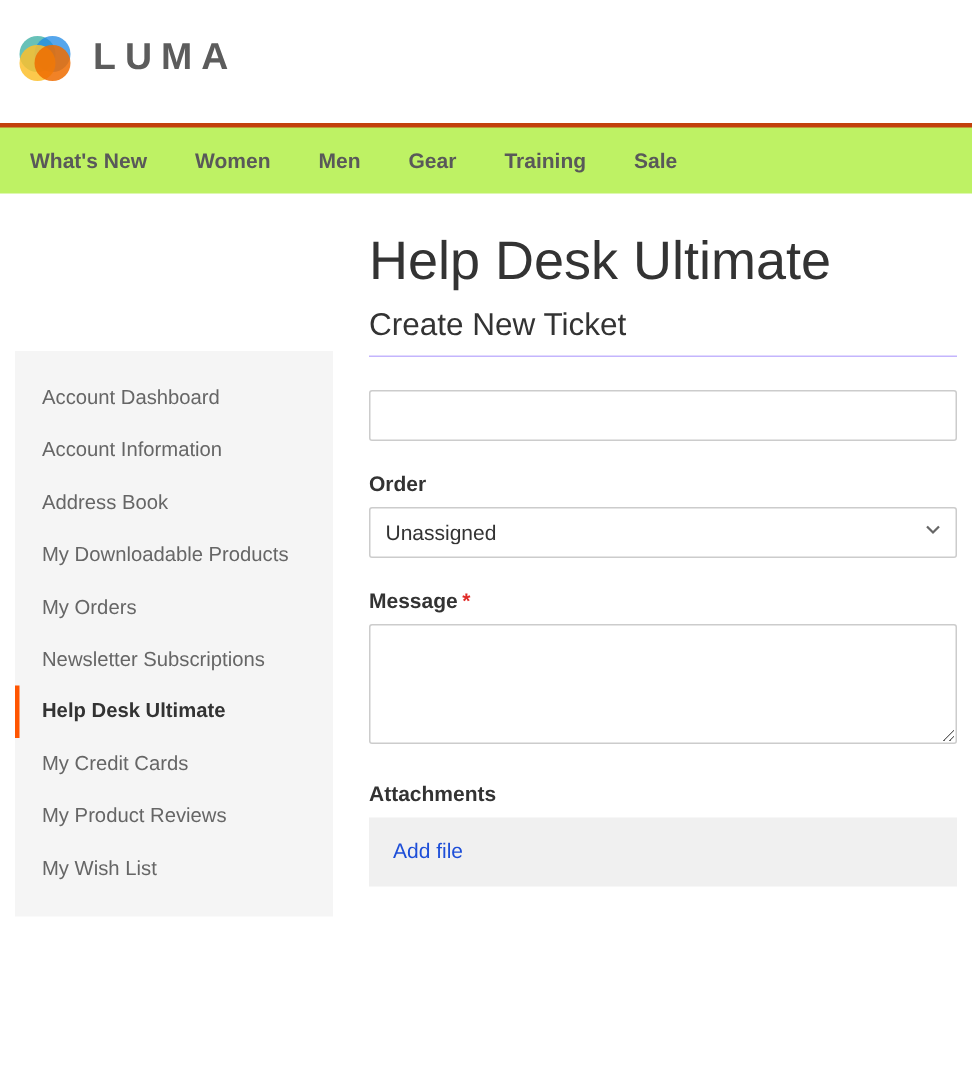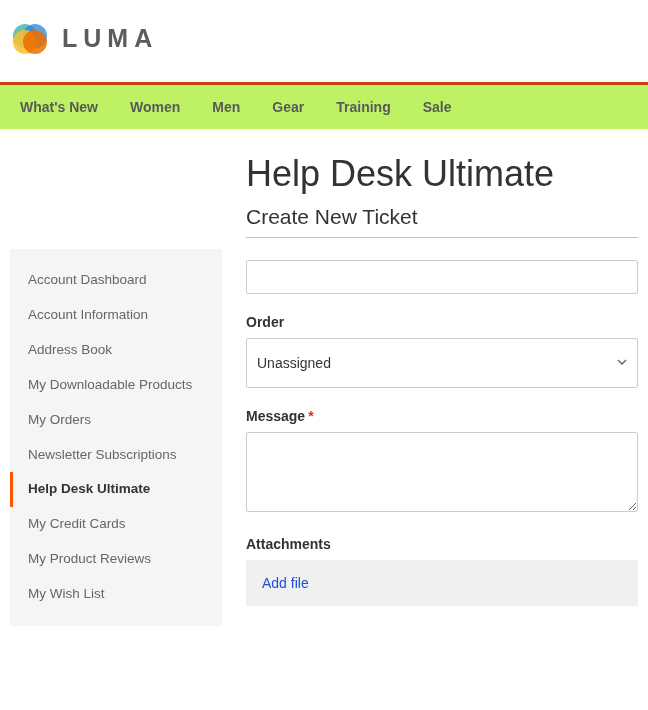--- a/index.html
+++ b/index.html
@@ -90,21 +90,21 @@
     border-radius: 2px;
     padding: 7px 10px;
     font-size: 14px;
     font-family: inherit;
     background: #fff;
     color: #333;
   }
   .text-input { height: 34px; }
   .select-wrap { position: relative; }
   .select {
-    height: 50px;
+    height: 34px;
     appearance: none;
     -webkit-appearance: none;
     padding-right: 30px;
     cursor: pointer;
   }
   .select-chevron {
     position: absolute; right: 10px; top: 50%; transform: translateY(-50%);
     pointer-events: none; color: #666;
   }
   .textarea { height: 80px; resize: both; }

